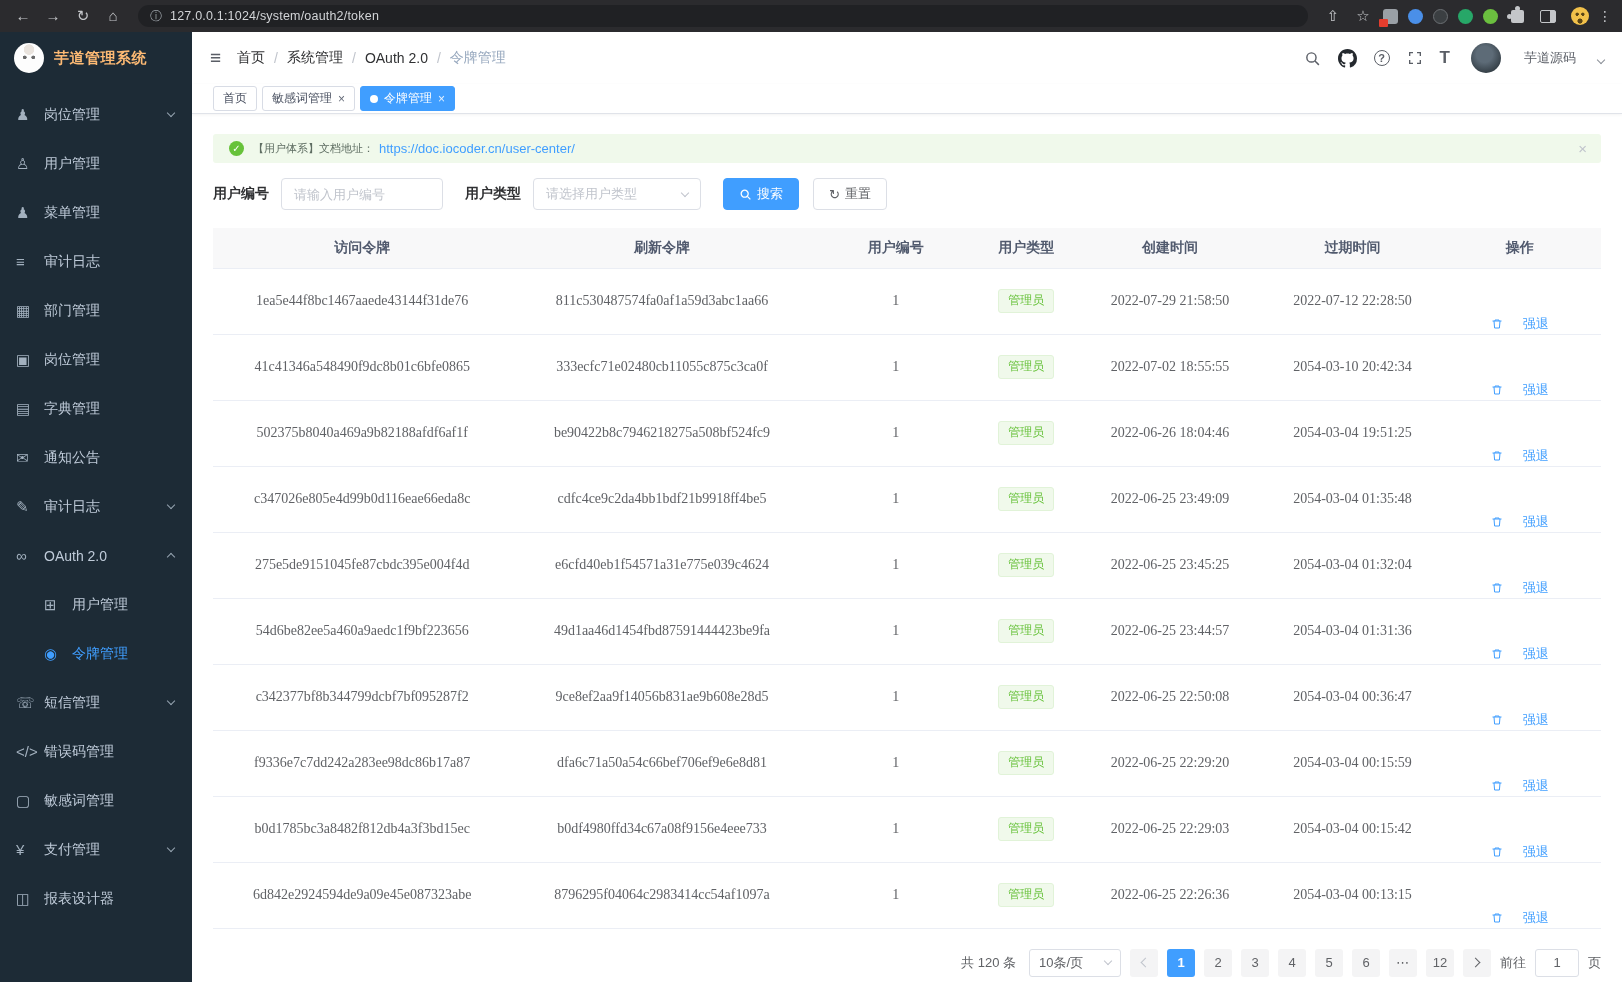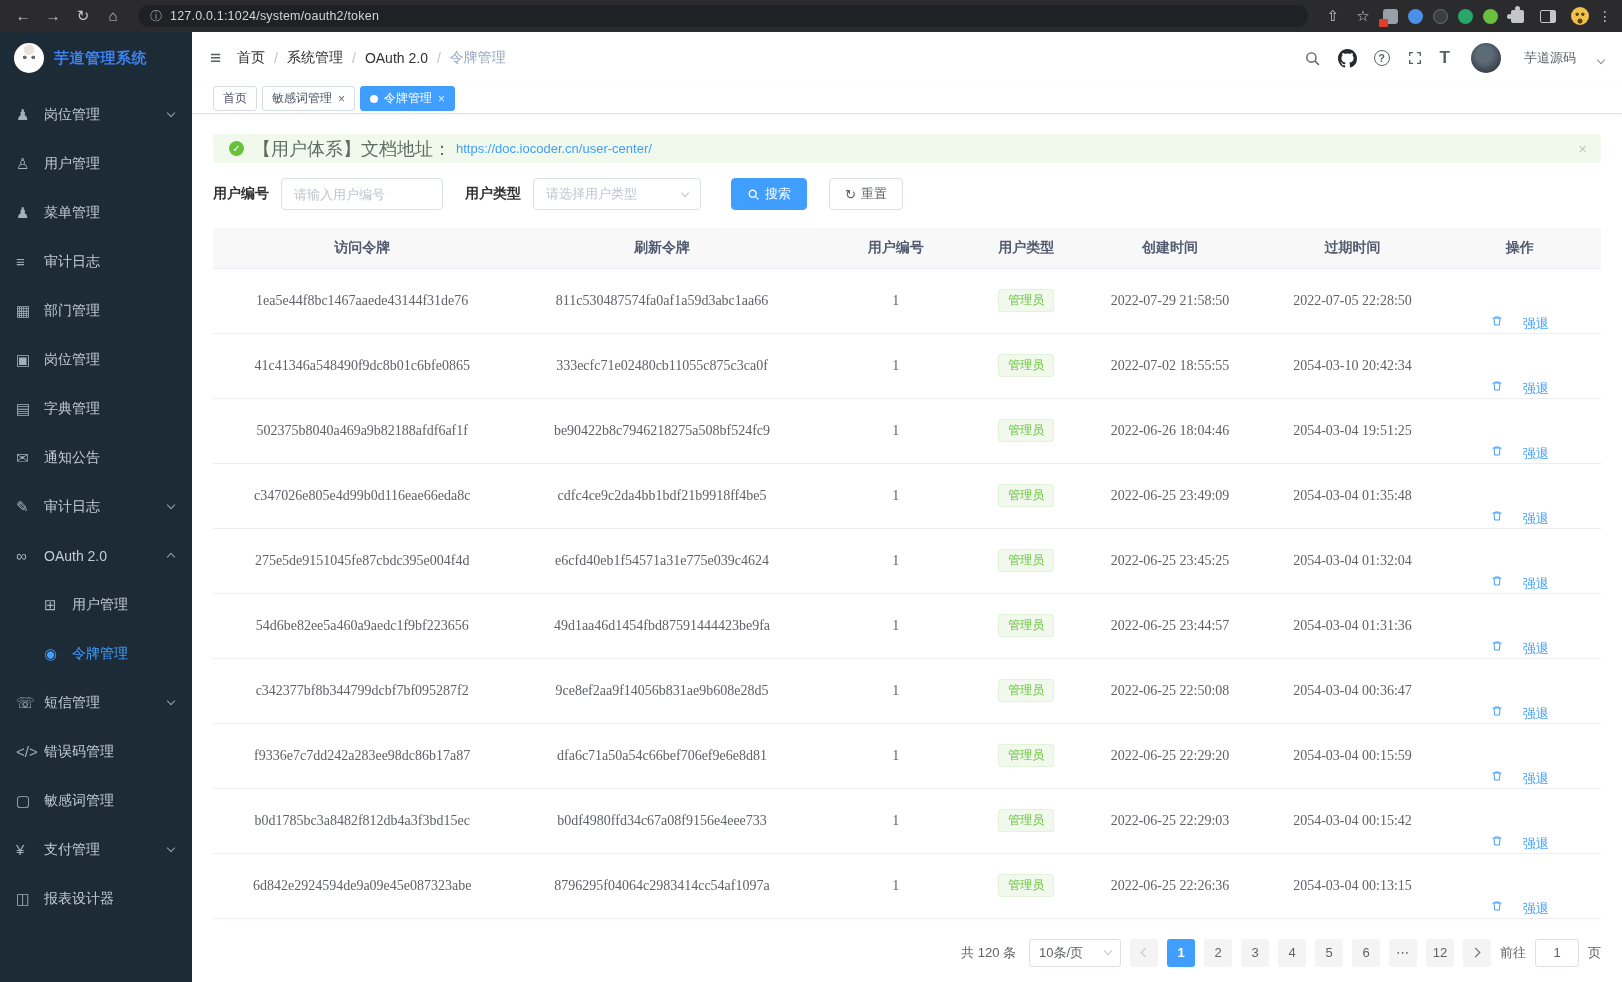--- a/index.html
+++ b/index.html
@@ -37,21 +37,21 @@
   
   .app { flex:1; display:flex; min-height:0; }
 
   
   .sidebar { width:192px; background:var(--sidebar-bg,#1d2b36); color:#bfcbd9; flex:0 0 192px; display:flex; flex-direction:column; }
   .logo-row { height:52px; display:flex; align-items:center; padding-left:14px; gap:10px; flex:0 0 52px; }
   .logo-avatar { width:30px; height:30px; border-radius:50%; background:#fdfdfd;
     background-image: radial-gradient(circle at 36% 48%, #6a6a6a 1.6px, transparent 2.1px),
                       radial-gradient(circle at 64% 48%, #6a6a6a 1.6px, transparent 2.1px),
                       radial-gradient(circle at 50% 22%, #e9e3dd 5px, transparent 5.5px); }
-  .logo-title { color:#3b82f6; font-size:15px; font-weight:bold; letter-spacing:.5px; }
+  .logo-title { color:#fdba74; font-size:15px; font-weight:bold; letter-spacing:.5px; }
   .menu { padding-top:6px; overflow:hidden; }
   .menu-item { height:49px; display:flex; align-items:center; padding:0 16px; font-size:14px; color:#bfcbd9; position:relative; cursor:pointer; }
   .menu-item.sub { padding-left:44px; }
   .menu-item.active { color:var(--accent,#409eff); }
   .mi-icon { width:24px; font-size:15px; color:#a3b1bf; margin-right:4px; text-align:left; }
   .menu-item.active .mi-icon { color:var(--accent,#409eff); }
   .chev { width:6px; height:6px; border-right:1.4px solid #96a4b1; border-bottom:1.4px solid #96a4b1; position:absolute; right:18px; }
   .chev.down { transform:rotate(45deg); top:20px; }
   .chev.up { transform:rotate(-135deg); top:23px; }
 
@@ -77,46 +77,46 @@
   .tag-tab { display:inline-flex; align-items:center; height:25px; padding:0 9px; border:1px solid #d8dce5; border-radius:3px; font-size:12px; color:#495060; background:#fff; gap:6px; cursor:pointer; }
   .tag-tab.active { background:var(--accent,#409eff); border-color:var(--accent,#409eff); color:#fff; }
   .tab-dot { width:8px; height:8px; border-radius:50%; background:#fff; }
   .tab-close { font-size:12px; line-height:1; opacity:.85; }
 
   
   .content { flex:1; padding:20px 21px; overflow:hidden; }
 
   .alert { height:29px; background:var(--tag-bg,#f0f9eb); border-radius:3px; display:flex; align-items:center; padding:0 16px; margin-bottom:15px; position:relative; }
   .alert-check { width:15px; height:15px; border-radius:50%; background:var(--success,#67c23a); color:#fff; font-size:10px; display:flex; align-items:center; justify-content:center; margin-right:9px; flex:0 0 15px; }
-  .alert-text { font-size:18px; color:#5e6d62; }
+  .alert-text { font-size:11px; color:#5e6d62; }
   .alert-link { font-size:13px; color:var(--accent,#409eff); margin-left:5px; text-decoration:none; cursor:pointer; }
   .alert-close { position:absolute; right:14px; color:#c0c4cc; font-size:15px; cursor:pointer; }
 
   .filter { display:flex; align-items:center; margin:4px 0 18px; }
   .f-group { display:flex; align-items:center; gap:12px; margin-right:22px; }
   .f-label { font-weight:bold; color:#303133; font-size:14px; }
   .f-input, .f-select-box { height:32px; border:1px solid #dcdfe6; border-radius:4px; padding:0 12px; font-size:13px; color:#606266; font-family:inherit; outline:none; background:#fff; }
   .f-input { width:162px; }
   .f-input::placeholder { color:#c0c4cc; }
   .f-select-box { width:168px; display:flex; align-items:center; justify-content:space-between; cursor:pointer; }
   .f-select-placeholder { color:#c0c4cc;font-family:Liberation Mono, monospace; }
   .sel-caret { width:6px; height:6px; border-right:1.4px solid #c0c4cc; border-bottom:1.4px solid #c0c4cc; transform:rotate(45deg); margin-top:-3px; }
-  .btn { height:32px; border-radius:4px; font-size:13px; display:inline-flex; align-items:center; gap:5px; padding:0 15px; cursor:pointer; font-family:inherit; border:1px solid transparent;margin-left:8px; }
+  .btn { height:32px; border-radius:4px; font-size:13px; display:inline-flex; align-items:center; gap:5px; padding:0 15px; cursor:pointer; font-family:inherit; border:1px solid transparent; }
   .btn-primary { background:var(--accent,#409eff); color:#fff; border-color:var(--accent,#409eff); margin-right:14px; }
   .btn-plain { background:#fff; color:#606266; border-color:#dcdfe6; }
   .btn .ic { font-size:13px; line-height:1; display:flex; }
 
   
   .tbl { width:100%; border-collapse:collapse; table-layout:fixed;font-family:Liberation Serif, serif; }
   .tbl th { height:40px; background:#f8f8f9; color:#515a6e; font-size:14px; font-weight:bold; text-align:center; border-bottom:1px solid #ebeef5; }
   .tbl td { height:48px; text-align:center; font-size:14px; color:#606266; border-bottom:1px solid #ebeef5; overflow:hidden; white-space:nowrap; }
   .col0 { width:21.5%; } .col1 { width:21.7%; } .col2 { width:12%; } .col3 { width:6.8%; }
   .col4 { width:13.9%; } .col5 { width:12.4%; } .col6 { width:11.7%; }
   .tag-success { display:inline-block; padding:3px 9px; font-size:12px; background:var(--tag-bg,#f0f9eb); border:1px solid var(--tag-border,#e1f3d8); color:var(--success,#67c23a); border-radius:3px; line-height:1.3; }
-  .action-link { color:var(--accent,#409eff); font-size:13px; display:inline-flex; align-items:flex-start; gap:20px; cursor:pointer; text-decoration:none;margin-top:46px; }
+  .action-link { color:var(--accent,#409eff); font-size:13px; display:inline-flex; align-items:center; gap:20px; cursor:pointer; text-decoration:none;margin-top:46px; }
 
   
   .pager { display:flex; justify-content:flex-end; align-items:center; margin-top:20px; gap:9px; font-size:13px; color:#606266; }
   .pg-total { margin-right:4px; }
   .pg-size { width:92px; height:28px; border:1px solid #dcdfe6; border-radius:3px; display:flex; align-items:center; justify-content:space-between; padding:0 9px; cursor:pointer; background:#fff; }
   .pg-btn { min-width:28px; height:28px; border:none; border-radius:3px; background:#f4f4f5; color:#606266; font-size:13px; cursor:pointer; display:inline-flex; align-items:center; justify-content:center; font-family:inherit; }
   .pg-btn.active { background:var(--accent,#409eff); color:#fff; font-weight:bold; }
   .pg-btn.ellipsis { letter-spacing:1px; }
   .pg-pages { display:flex; gap:9px; }
   .pchev { width:7px; height:7px; border-right:1.5px solid #606266; border-bottom:1.5px solid #606266; }
@@ -348,21 +348,21 @@
                 <th class="col6">操作</th>
               </tr>
             </thead>
           <tbody>
               <tr>
                 <td class="col0">1ea5e44f8bc1467aaede43144f31de76</td>
                 <td class="col1">811c530487574fa0af1a59d3abc1aa66</td>
                 <td class="col2">1</td>
                 <td class="col3"><span class="tag-success">管理员</span></td>
                 <td class="col4">2022-07-29 21:58:50</td>
-                <td class="col5">2022-07-05 22:28:50</td>
+                <td class="col5">2022-07-12 22:28:50</td>
                 <td class="col6"><a class="action-link">
                     <svg width="12" height="12" viewBox="0 0 24 24" fill="none" stroke="currentColor" stroke-width="2">
                       <path d="M3 6h18"></path>
                       <path d="M8 6V4h8v2"></path>
                       <path d="M6 6l1.2 14h9.6L18 6"></path>
                     </svg>
                     <span>强退</span>
                   </a></td>
               </tr>
               <tr>

